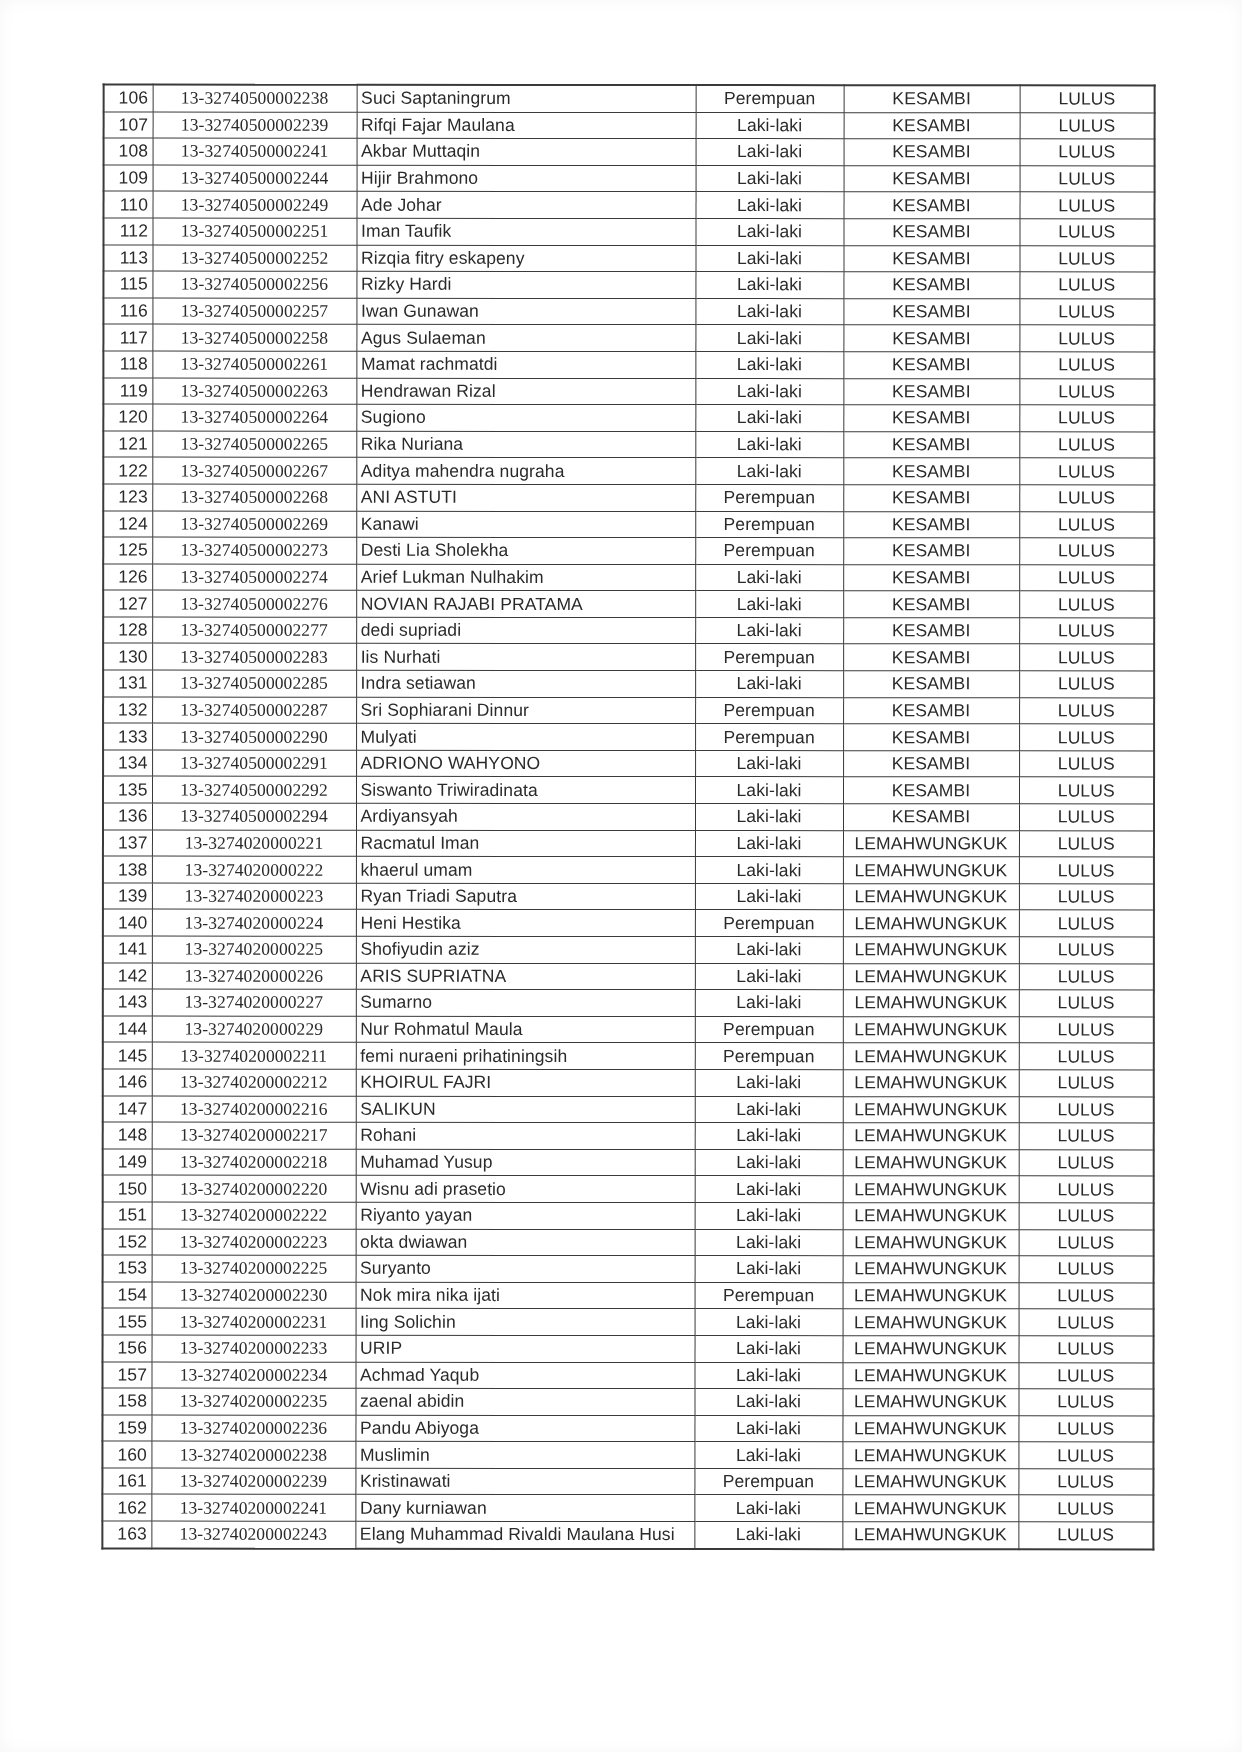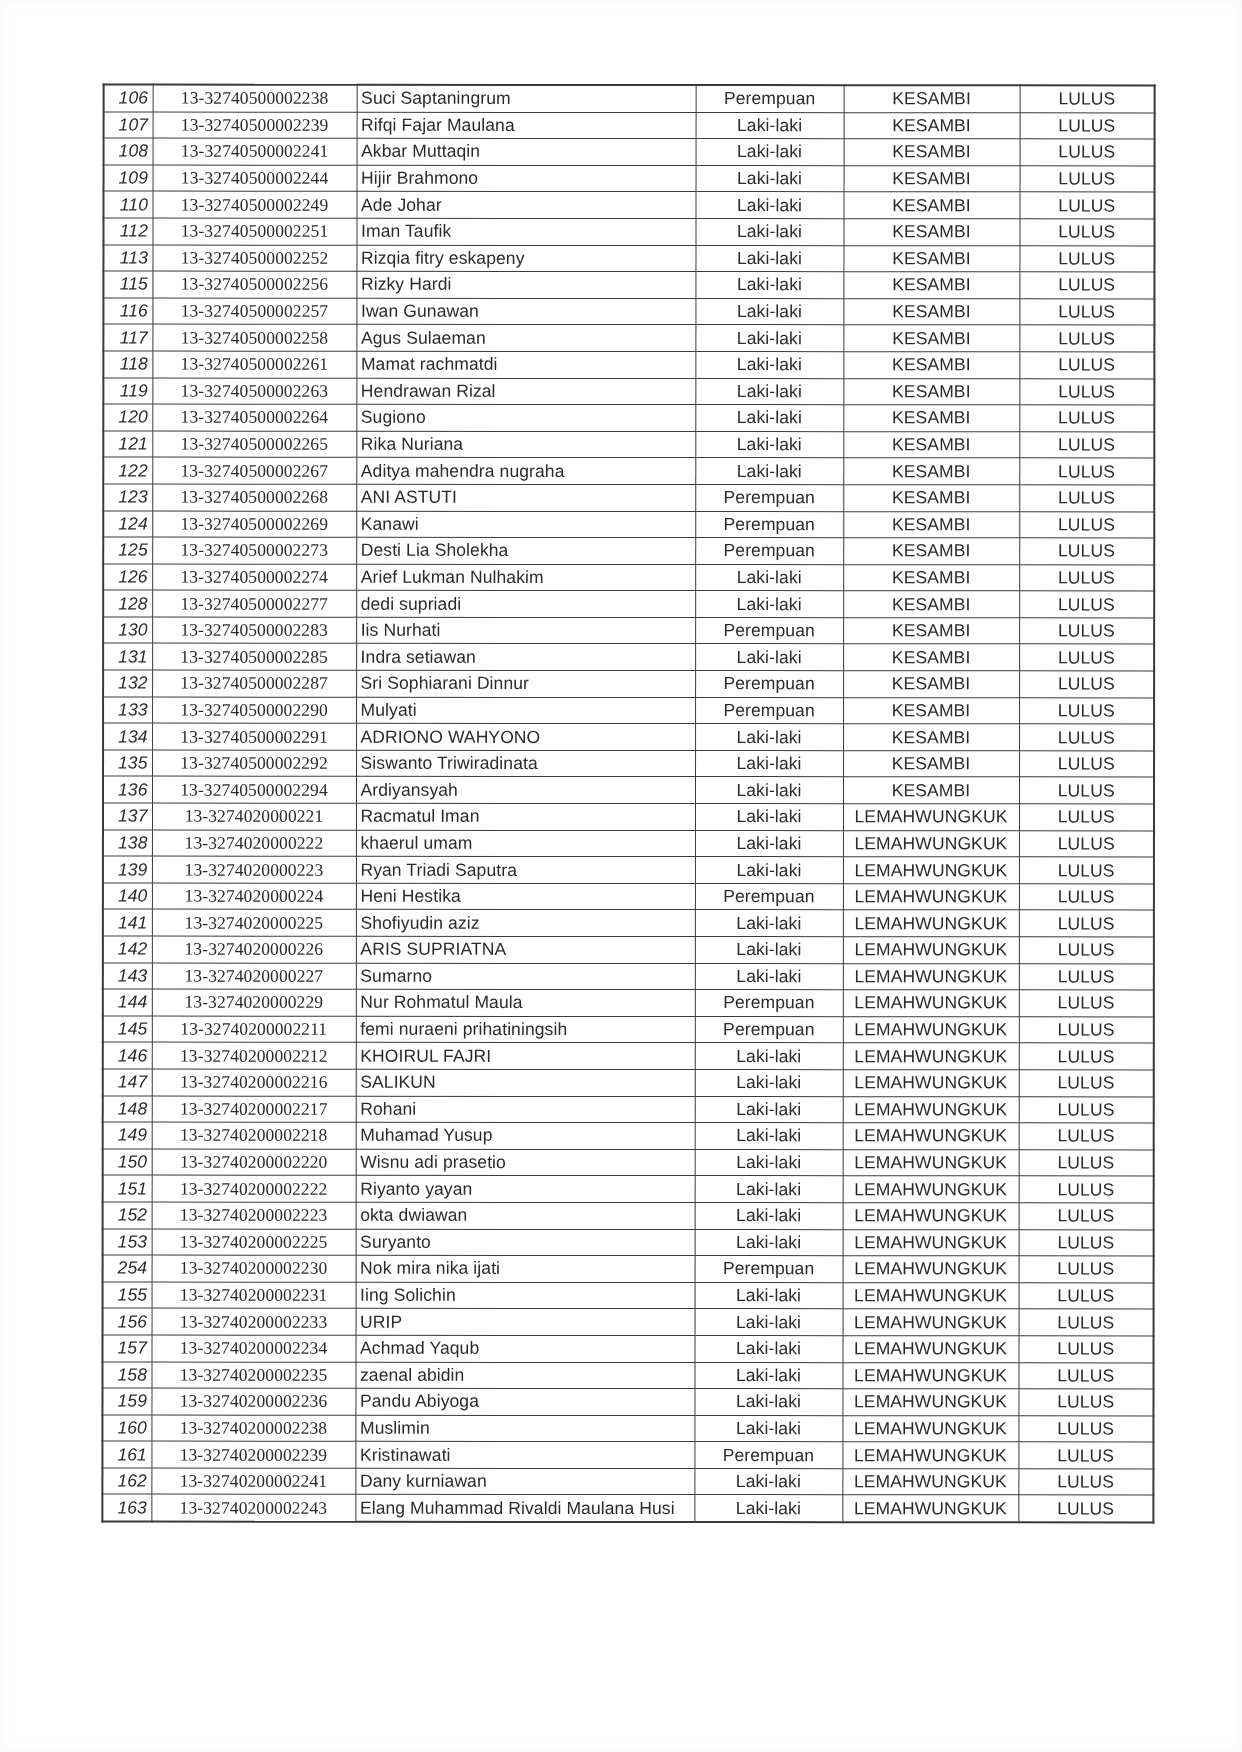--- a/index.html
+++ b/index.html
@@ -25,21 +25,21 @@
   table.roster td {
     border: 1.6px solid #3a3a3a;
     height: 25.6px;
     padding: 0 4px;
     font-size: 17.5px;
     line-height: 25px;
     white-space: nowrap;
     overflow: hidden;
     letter-spacing: 0.1px;
   }
-  td.c-no { text-align: right; padding-right: 3px; font-style: italic; }
+  td.c-no { text-align: right; padding-right: 3px; }
   td.c-id { text-align: center; font-family: Liberation Serif, serif; }
   td.c-name { text-align: left; padding-left: 4px; }
   td.c-gender, td.c-village, td.c-status { text-align: center; }
   col.w-no { width: 49px; }
   col.w-id { width: 204px; }
   col.w-name { width: 339px; }
   col.w-gender { width: 148px; }
   col.w-village { width: 176px; }
   col.w-status { width: 135px; }
 </style>
@@ -204,20 +204,28 @@
       </tr>
       <tr>
         <td class="c-no">126</td>
         <td class="c-id">13-32740500002274</td>
         <td class="c-name">Arief Lukman Nulhakim</td>
         <td class="c-gender">Laki-laki</td>
         <td class="c-village">KESAMBI</td>
         <td class="c-status">LULUS</td>
       </tr>
       <tr>
+        <td class="c-no">127</td>
+        <td class="c-id">13-32740500002276</td>
+        <td class="c-name">NOVIAN RAJABI PRATAMA</td>
+        <td class="c-gender">Laki-laki</td>
+        <td class="c-village">KESAMBI</td>
+        <td class="c-status">LULUS</td>
+      </tr>
+      <tr>
         <td class="c-no">128</td>
         <td class="c-id">13-32740500002277</td>
         <td class="c-name">dedi supriadi</td>
         <td class="c-gender">Laki-laki</td>
         <td class="c-village">KESAMBI</td>
         <td class="c-status">LULUS</td>
       </tr>
       <tr>
         <td class="c-no">130</td>
         <td class="c-id">13-32740500002283</td>
@@ -404,21 +412,21 @@
       </tr>
       <tr>
         <td class="c-no">153</td>
         <td class="c-id">13-32740200002225</td>
         <td class="c-name">Suryanto</td>
         <td class="c-gender">Laki-laki</td>
         <td class="c-village">LEMAHWUNGKUK</td>
         <td class="c-status">LULUS</td>
       </tr>
       <tr>
-        <td class="c-no">254</td>
+        <td class="c-no">154</td>
         <td class="c-id">13-32740200002230</td>
         <td class="c-name">Nok mira nika ijati</td>
         <td class="c-gender">Perempuan</td>
         <td class="c-village">LEMAHWUNGKUK</td>
         <td class="c-status">LULUS</td>
       </tr>
       <tr>
         <td class="c-no">155</td>
         <td class="c-id">13-32740200002231</td>
         <td class="c-name">Iing Solichin</td>

